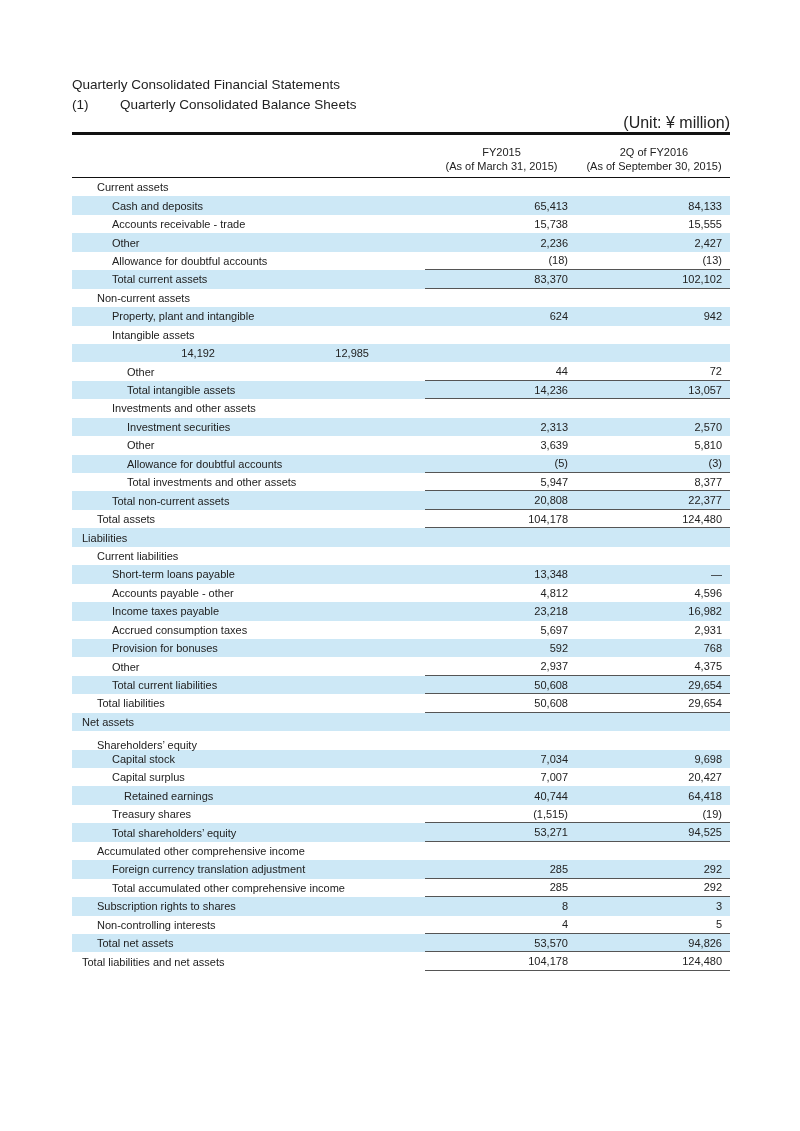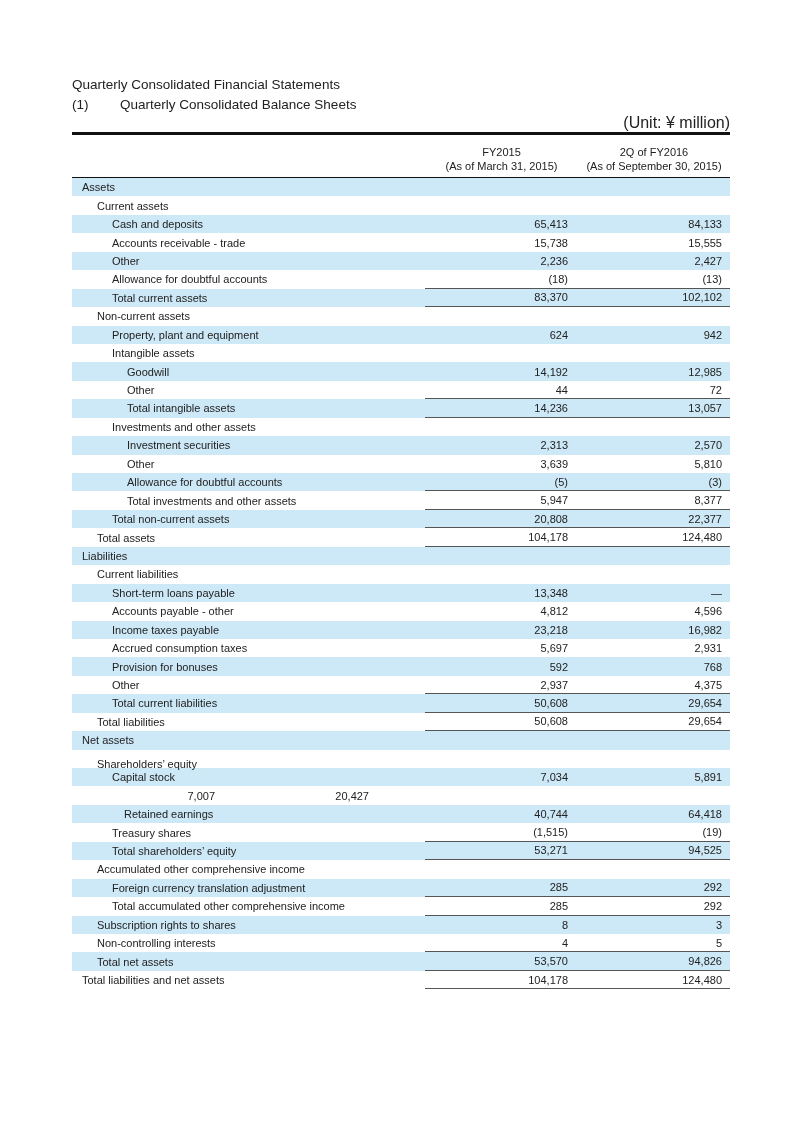--- a/index.html
+++ b/index.html
@@ -120,25 +120,20 @@
       <div class="num-col c1">
         <div>FY2015</div>
         <div>(As of March 31, 2015)</div>
       </div>
       <div class="num-col c2">
         <div>2Q of FY2016</div>
         <div>(As of September 30, 2015)</div>
       </div>
     </div>
     <div class="tbody" id="tbody">
-  <div class="row shaded">
-    <div class="cell label" style="padding-left: 10px;">Assets</div>
-    <div class="cell num c1"></div>
-    <div class="cell num c2"></div>
-  </div>
 
   <div class="row">
     <div class="cell label" style="padding-left: 25px;">Current assets</div>
     <div class="cell num c1"></div>
     <div class="cell num c2"></div>
   </div>
 
   <div class="row shaded">
     <div class="cell label" style="padding-left: 40px;">Cash and deposits</div>
     <div class="cell num c1">65,413</div>
@@ -169,33 +164,32 @@
     <div class="cell num c2 rule">102,102</div>
   </div>
 
   <div class="row">
     <div class="cell label" style="padding-left: 25px;">Non-current assets</div>
     <div class="cell num c1"></div>
     <div class="cell num c2"></div>
   </div>
 
   <div class="row shaded">
-    <div class="cell label" style="padding-left: 40px;">Property, plant and equipment</div>
+    <div class="cell label" style="padding-left: 40px;">Property, plant and intangible</div>
     <div class="cell num c1">624</div>
     <div class="cell num c2">942</div>
   </div>
 
   <div class="row">
     <div class="cell label" style="padding-left: 40px;">Intangible assets</div>
     <div class="cell num c1"></div>
     <div class="cell num c2"></div>
   </div>
 
   <div class="row shaded">
-    <div class="cell label" style="padding-left: 55px;">Goodwill</div>
     <div class="cell num c1">14,192</div>
     <div class="cell num c2">12,985</div>
   </div>
 
   <div class="row">
     <div class="cell label" style="padding-left: 55px;">Other</div>
     <div class="cell num c1 rule">44</div>
     <div class="cell num c2 rule">72</div>
   </div>
 
@@ -315,24 +309,25 @@
 
   <div class="row">
     <div class="cell label" style="padding-left: 25px; margin-top: 10px;">Shareholders’ equity</div>
     <div class="cell num c1"></div>
     <div class="cell num c2"></div>
   </div>
 
   <div class="row shaded">
     <div class="cell label" style="padding-left: 40px;">Capital stock</div>
     <div class="cell num c1">7,034</div>
-    <div class="cell num c2">5,891</div>
-  </div>
-
-  <div class="row">
+    <div class="cell num c2">9,698</div>
+  </div>
+
+  <div class="row">
+    <div class="cell label" style="padding-left: 40px;">Capital surplus</div>
     <div class="cell num c1">7,007</div>
     <div class="cell num c2">20,427</div>
   </div>
 
   <div class="row shaded">
     <div class="cell label" style="padding-left: 52px;">Retained earnings</div>
     <div class="cell num c1">40,744</div>
     <div class="cell num c2">64,418</div>
   </div>
 

